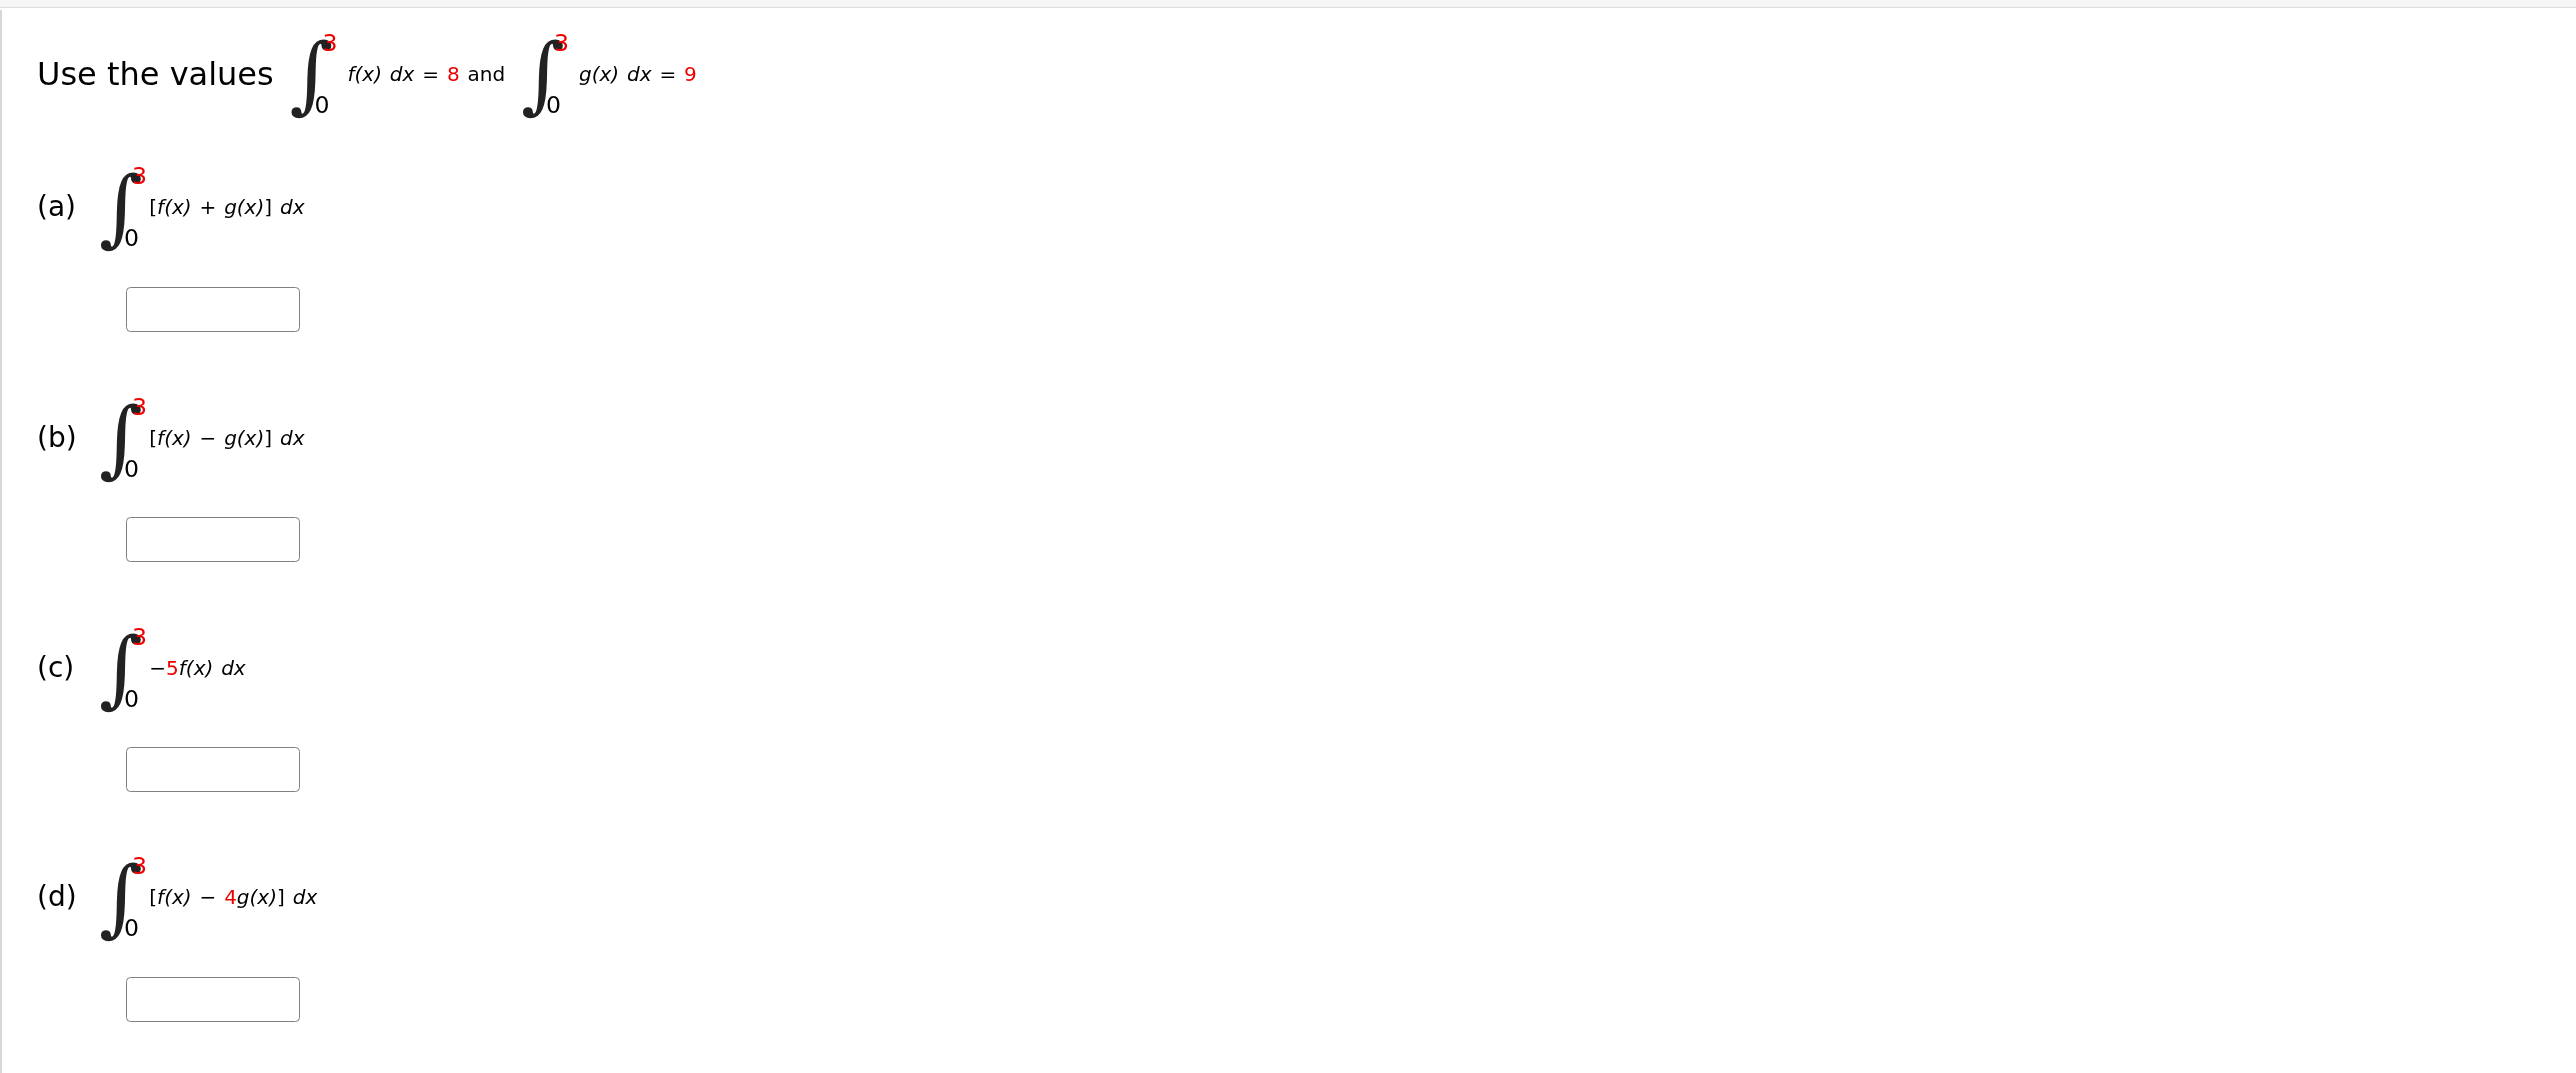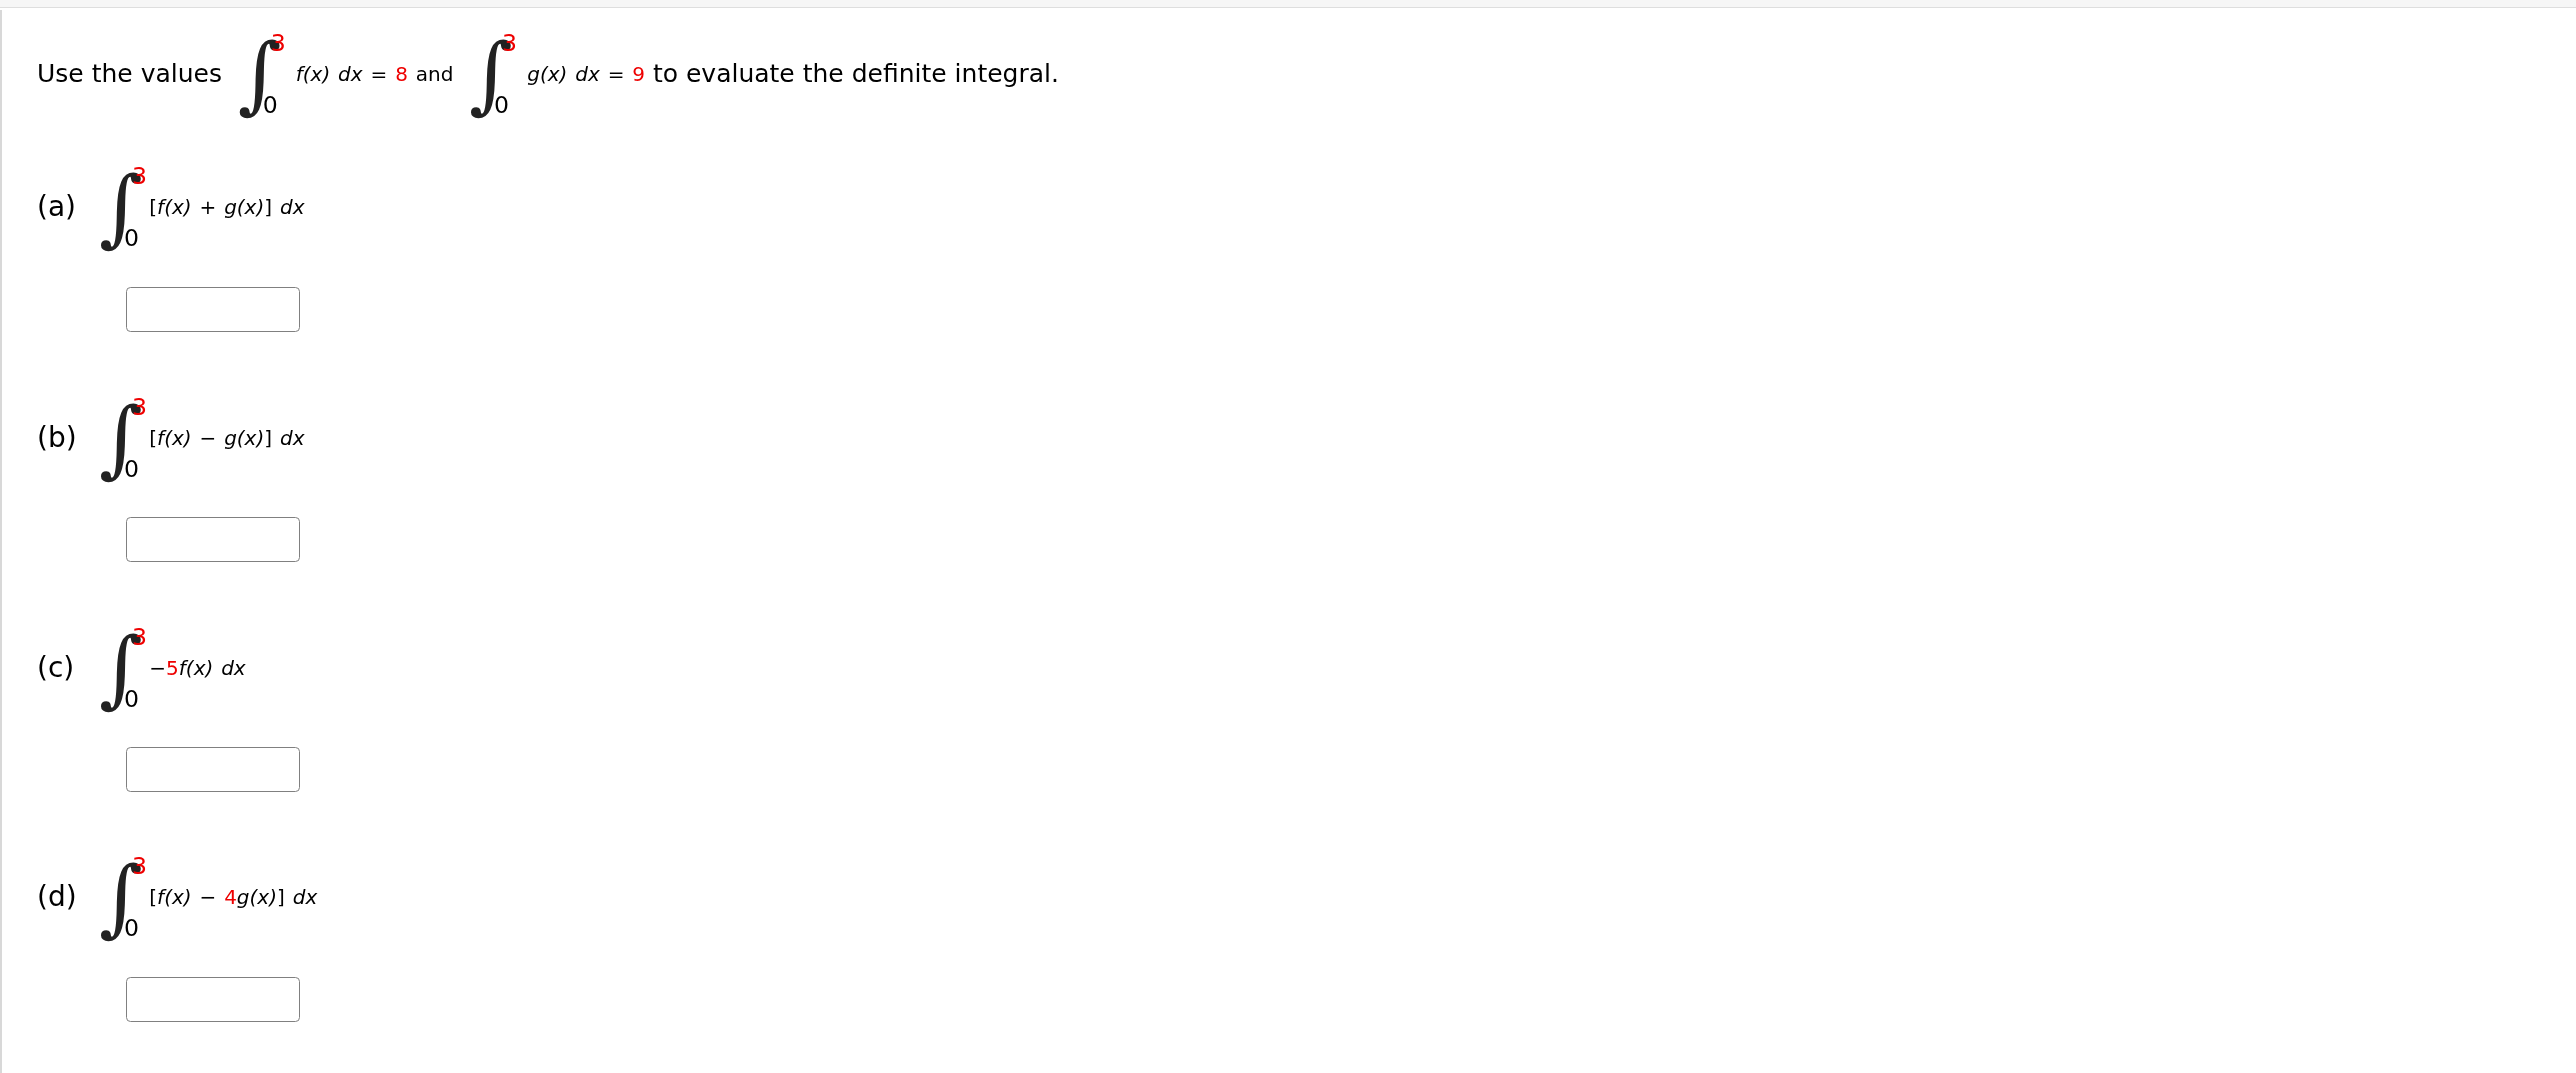--- a/index.html
+++ b/index.html
@@ -92,21 +92,21 @@
 
   
   .prompt {
     position: absolute;
     left: 35px;
     top: 27px;
     height: 74px;
     display: flex;
     align-items: center;
   }
-  .prompt .txt { font-size: 25px; }
+  .prompt .txt { font-size: 32px; }
   .gap-s { display: inline-block; width: 7.9px; }
   .gap-m { display: inline-block; width: 14.6px; }
 
   
   .part {
     position: absolute;
     left: 0;
     width: 2576px;
   }
   .part-row {
@@ -172,21 +172,20 @@
     </span>
     <span class="gap-s"></span>
     <span class="math ital">g(x)</span>
     <span class="gap-s"></span>
     <span class="math ital">dx</span>
     <span class="gap-s"></span>
     <span class="math">=</span>
     <span class="gap-s"></span>
     <span class="math red">9</span>
     <span class="gap-s"></span>
-    <span class="math txt">to evaluate the definite integral.</span>
   </div>
 
   <div class="part" style="top:0;">
     <div class="part-row" style="top:160px;">
       <span class="math part-label">(a)</span>
       <span class="integral">
         <span class="glyph">∫</span>
         <span class="math red lim-up">3</span>
         <span class="math lim-lo">0</span>
       </span>

